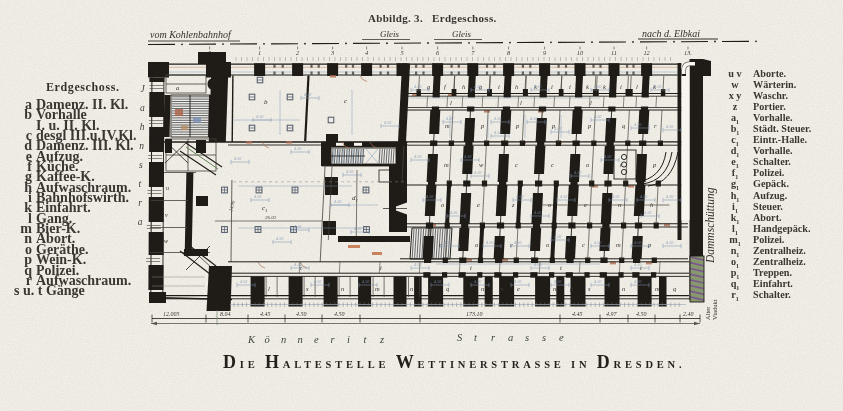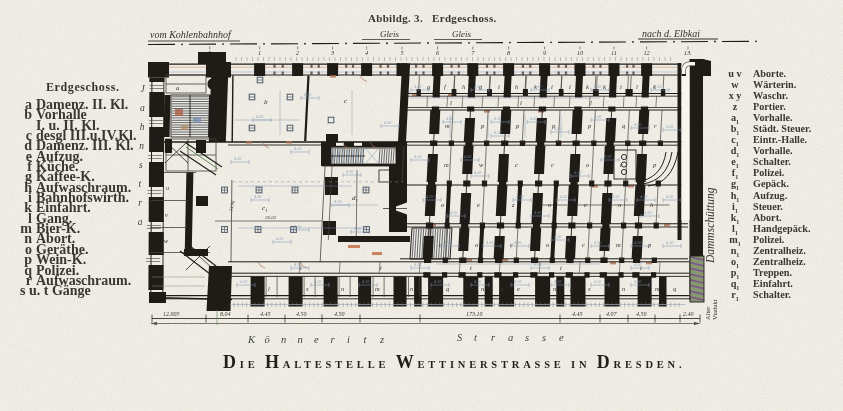--- a/index.html
+++ b/index.html
@@ -47,21 +47,21 @@
 <div class="row"><span class="k">h</span><span class="v">Aufwaschraum.</span></div>
 <div class="row"><span class="k">i</span><span class="v">Bahnhofswirth.</span></div>
 <div class="row"><span class="k">k</span><span class="v">Einfahrt.</span></div>
 <div class="row"><span class="k">l</span><span class="v">Gang.</span></div>
 <div class="row"><span class="k">m</span><span class="v">Bier-K.</span></div>
 <div class="row"><span class="k">n</span><span class="v">Abort.</span></div>
 <div class="row"><span class="k">o</span><span class="v">Geräthe.</span></div>
 <div class="row"><span class="k">p</span><span class="v">Wein-K.</span></div>
 <div class="row"><span class="k">q</span><span class="v">Polizei.</span></div>
 <div class="row"><span class="k">r</span><span class="v">Aufwaschraum.</span></div>
-<div class="row" style="margin-left:6px;">s u. t Gänge</div>
+<div class="row" style="">s u. t Gänge</div>
 </div>
 </div>
 
 <div class="rightlegend">
 
 <div class="ritems">
 <div class="row"><span class="k">u v</span><span class="v">Aborte.</span></div>
 <div class="row"><span class="k">w</span><span class="v">Wärterin.</span></div>
 <div class="row"><span class="k">x y</span><span class="v">Waschr.</span></div>
 <div class="row"><span class="k">z</span><span class="v">Portier.</span></div>

